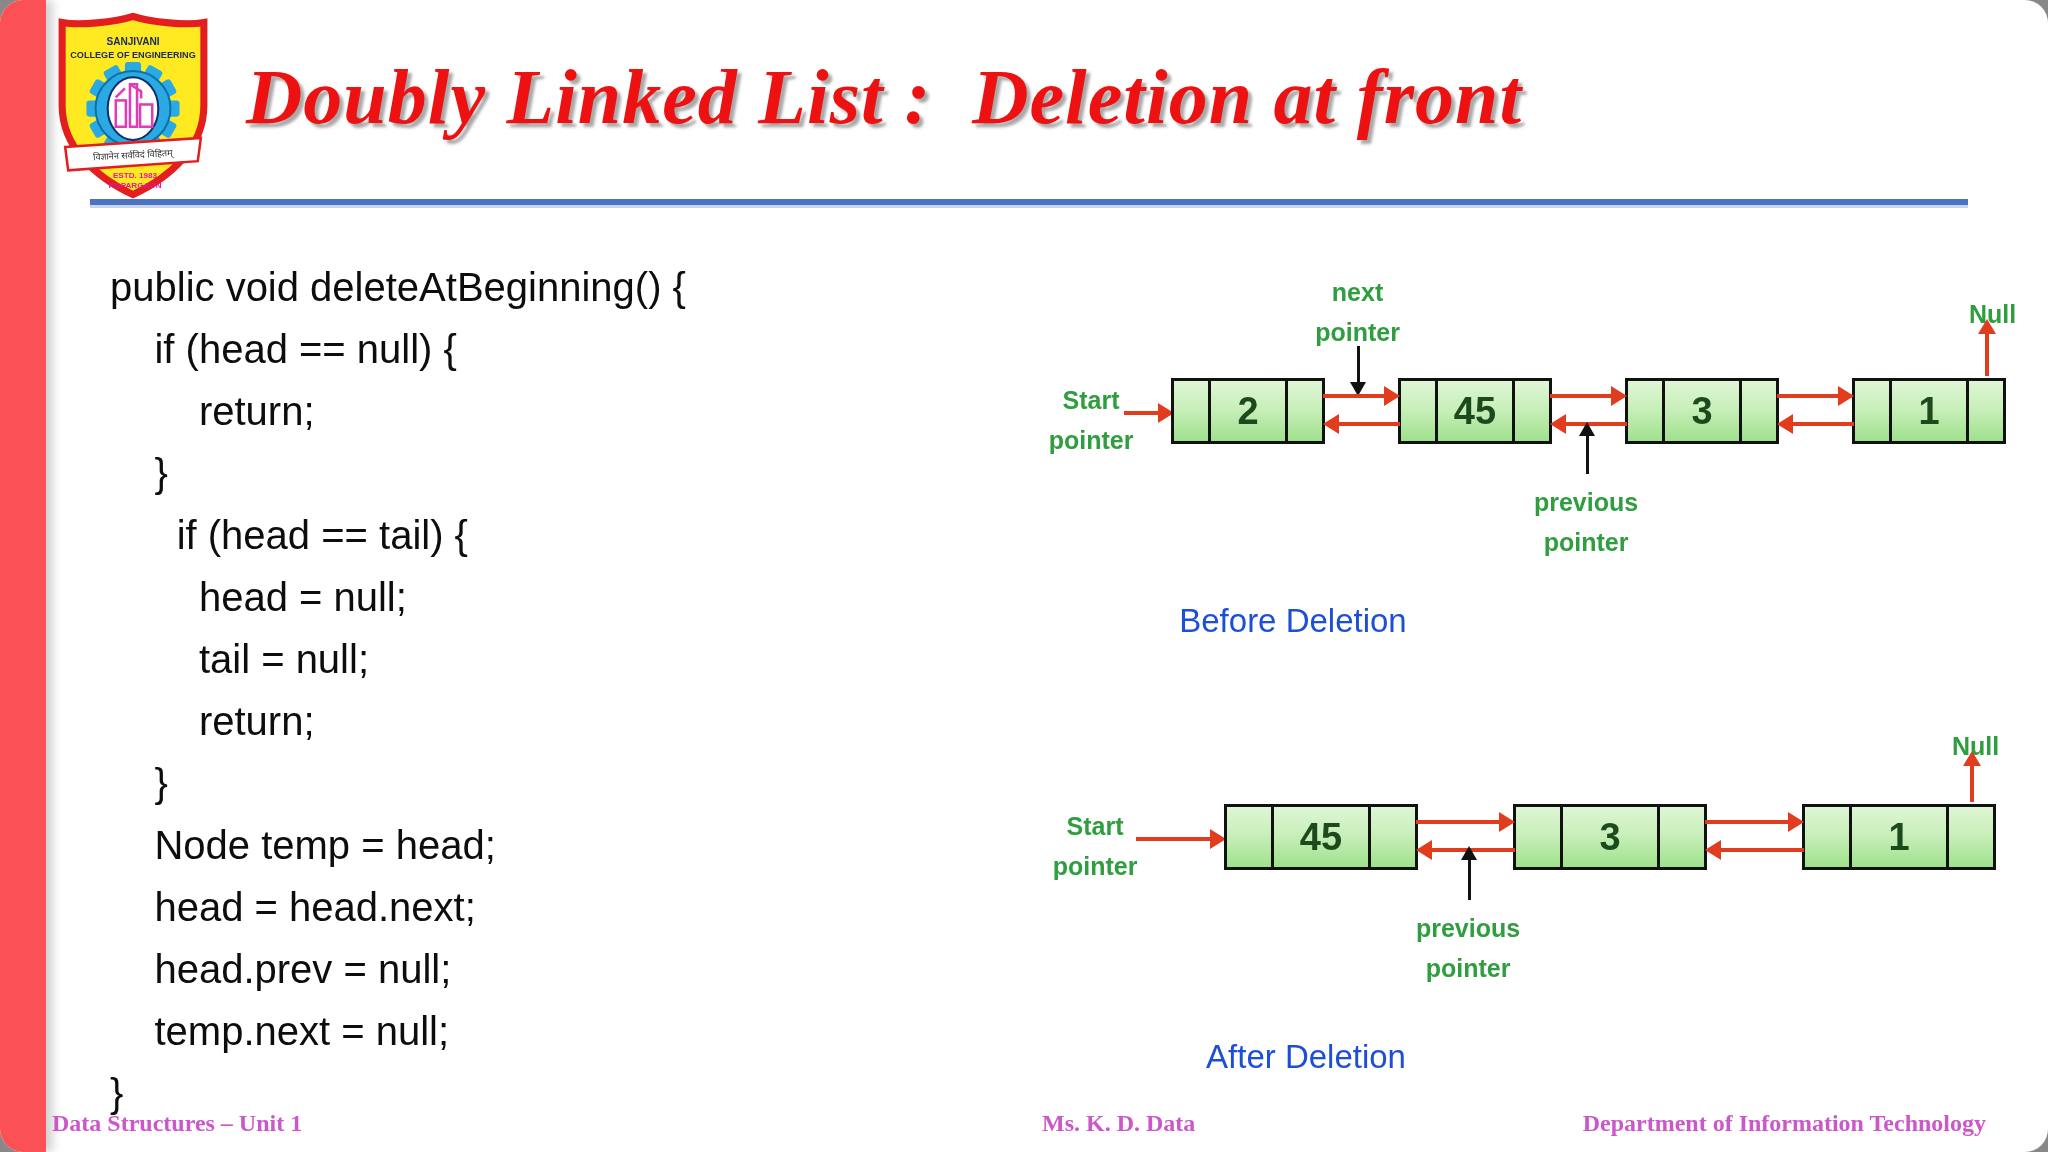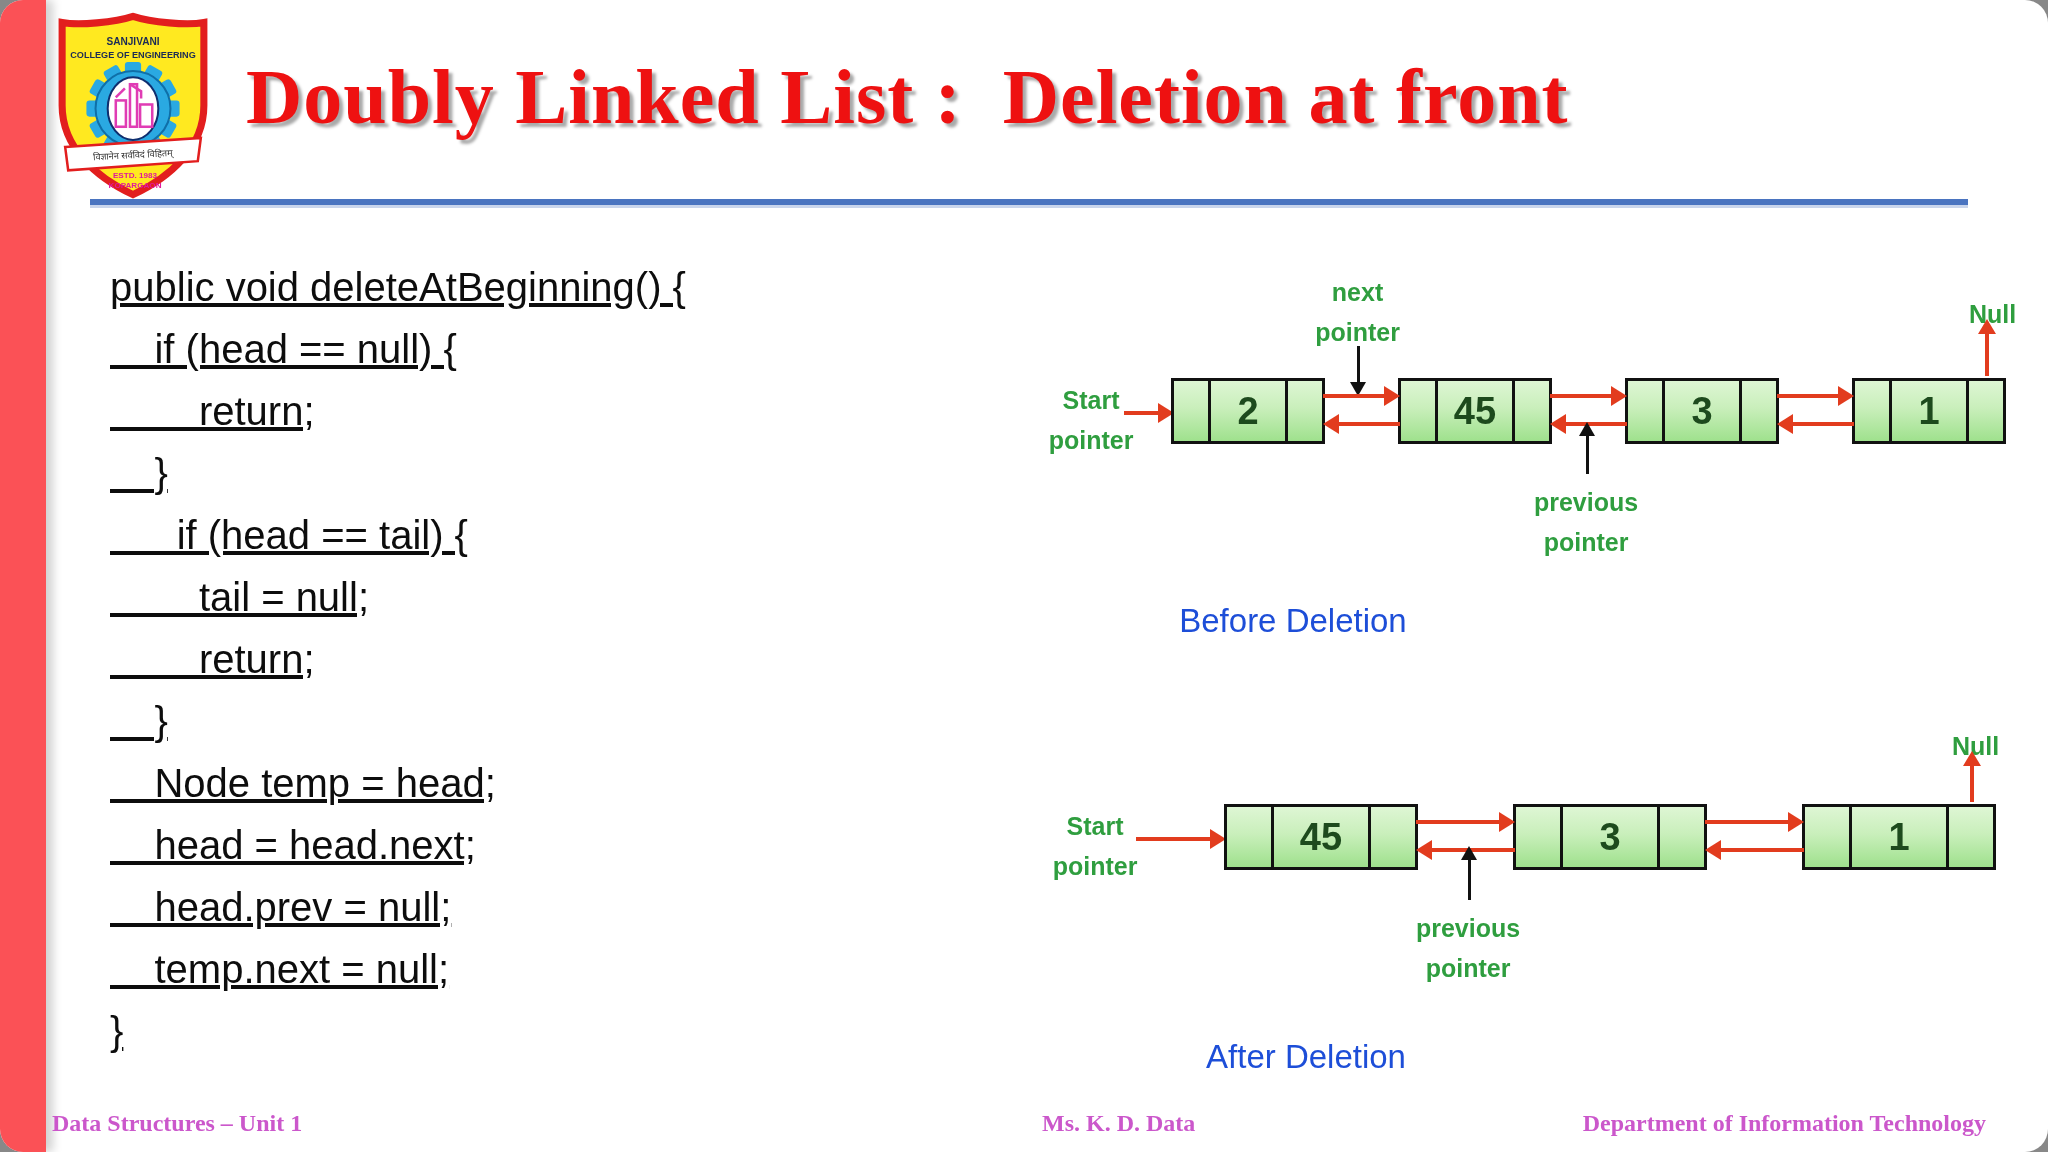--- a/index.html
+++ b/index.html
@@ -10,25 +10,26 @@
   
   .side-bar{position:absolute;left:0;top:0;width:46px;height:1152px;background:#fb5156;box-shadow:7px 0 9px rgba(0,0,0,.18);}
   
   .logo{position:absolute;left:52px;top:12px;width:162px;height:188px;}
   
   .title{
     position:absolute;left:246px;top:52px;width:1760px;margin:0;
     font-family:"Liberation Serif",serif;font-weight:bold;font-size:78px;
     color:#ee1111;white-space:pre;letter-spacing:1px;
     text-shadow:4px 4px 3px #a9a9a9;
+    font-style:italic;
   }
   .rule{position:absolute;left:90px;top:199px;width:1878px;height:6px;background:#4a74c0;box-shadow:0 3px 0 #c9d5ec;}
   
   .code{position:absolute;left:110px;top:256px;}
-  .code-line{white-space:pre;font-size:40px;line-height:62px;color:#0d0d0d;text-decoration:underline;}
+  .code-line{white-space:pre;font-size:40px;line-height:62px;color:#0d0d0d;}
   
   .node-row{position:absolute;display:flex;align-items:stretch;height:66px;}
   .row-b{left:1171px;top:378px;}
   .row-a{left:1224px;top:804px;}
   .llnode{
     display:flex;height:66px;box-sizing:border-box;border:3px solid #111;
     background:linear-gradient(180deg,#def6d4 0%,#c9efbb 45%,#9fe18d 100%);
   }
   .row-b .llnode{width:154px;}
   .row-a .llnode{width:194px;}
@@ -123,20 +124,21 @@
 
   <h1 class="title">Doubly Linked List :  Deletion at front</h1>
   <div class="rule"></div>
 
   <div class="code">
       <div class="code-line">public void deleteAtBeginning() {</div>
       <div class="code-line">    if (head == null) {</div>
       <div class="code-line">        return;</div>
       <div class="code-line">    }</div>
       <div class="code-line">      if (head == tail) {</div>
+      <div class="code-line">        head = null;</div>
       <div class="code-line">        tail = null;</div>
       <div class="code-line">        return;</div>
       <div class="code-line">    }</div>
       <div class="code-line">    Node temp = head;</div>
       <div class="code-line">    head = head.next;</div>
       <div class="code-line">    head.prev = null;</div>
       <div class="code-line">    temp.next = null;</div>
       <div class="code-line">}</div>
     </div>
 

